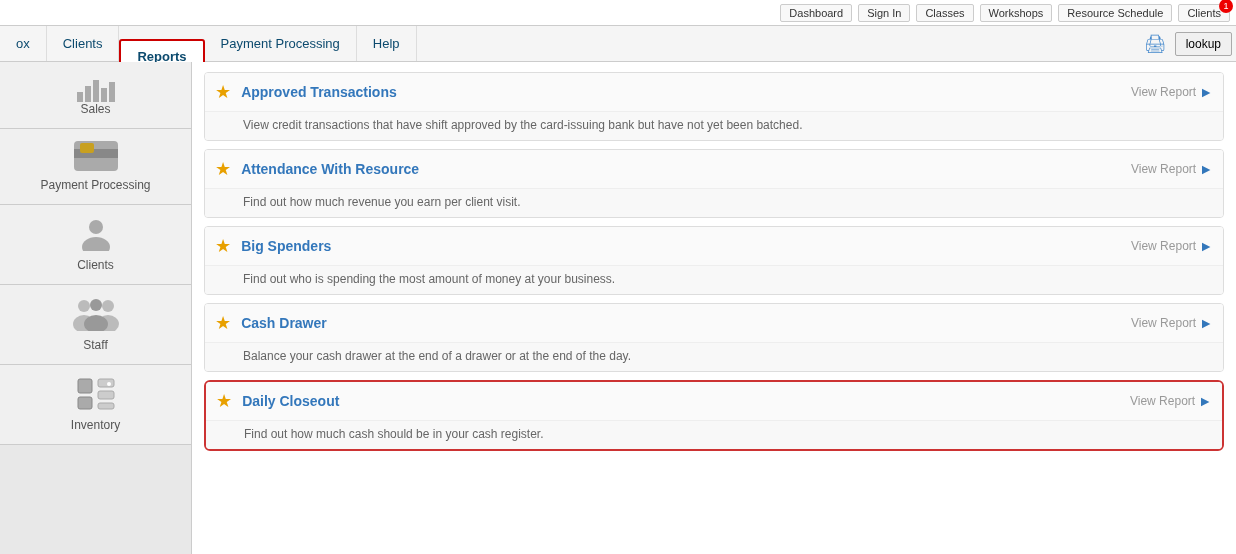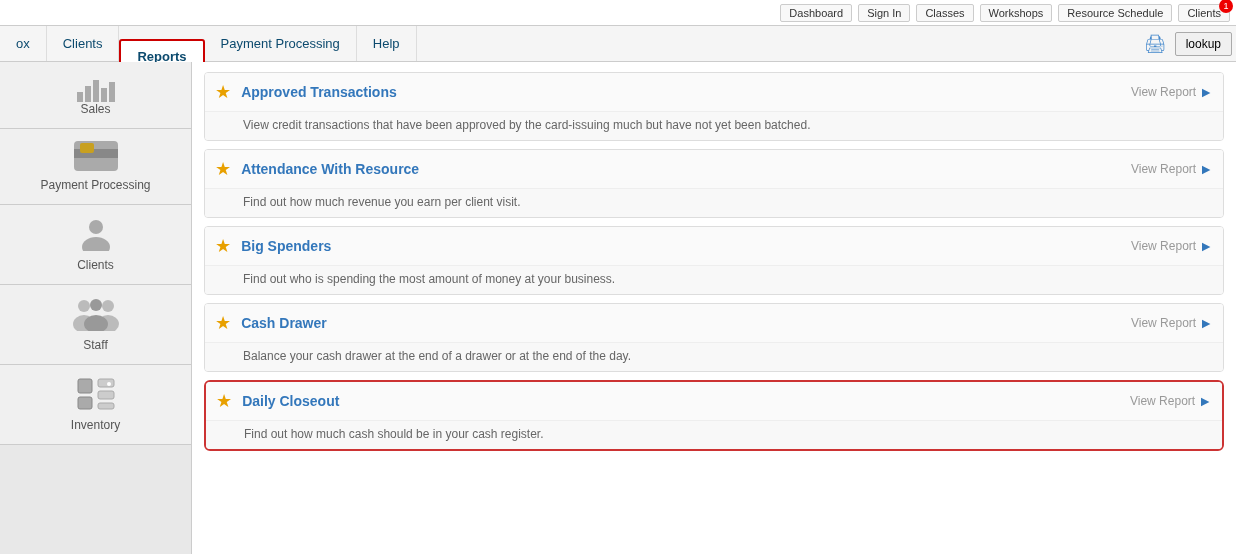--- a/index.html
+++ b/index.html
@@ -288,21 +288,21 @@
 
     <div id="reports-container">
         <div class="report-row">
     <div class="report-header">
       <span class="star-icon">★</span>
       <span class="report-title">Approved Transactions</span>
       <span class="view-report">
         View Report <span class="chevron-right">►</span>
       </span>
     </div>
-    <div class="report-desc">View credit transactions that have been approved by the card-issuing much but have not yet been batched.</div>
+    <div class="report-desc">View credit transactions that have shift approved by the card-issuing bank but have not yet been batched.</div>
   </div>
         <div class="report-row">
     <div class="report-header">
       <span class="star-icon">★</span>
       <span class="report-title">Attendance With Resource</span>
       <span class="view-report">
         View Report <span class="chevron-right">►</span>
       </span>
     </div>
     <div class="report-desc">Find out how much revenue you earn per client visit.</div>

